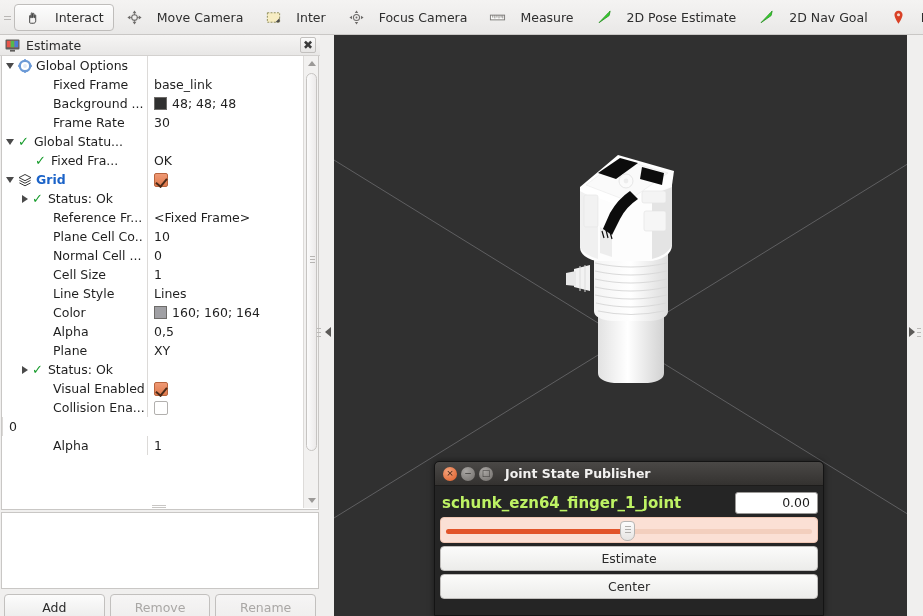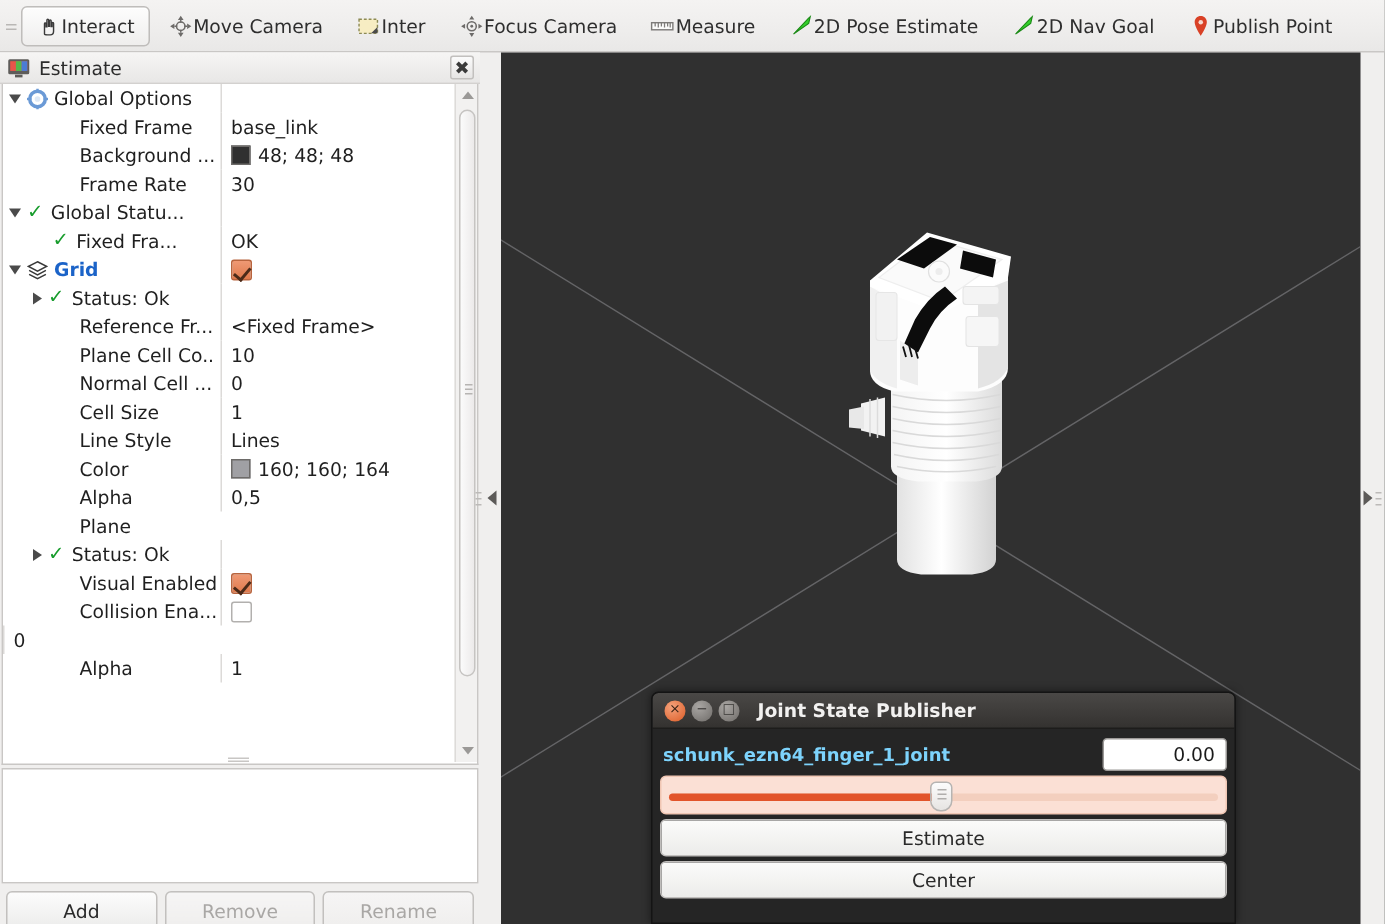--- a/index.html
+++ b/index.html
@@ -23,21 +23,21 @@
     width: 14px; height: 35px; position: relative; flex: 0 0 auto;
   }
   .tb-grip::before, .tb-grip::after {
     content: ""; position: absolute; left: 4px; width: 7px; height: 1px;
     background: #b9b7b5;
   }
   .tb-grip::before { top: 16px; }
   .tb-grip::after  { top: 19px; }
 
   .tb-btn {
-    display: flex; align-items: center; gap: 0;
+    display: flex; align-items: center; gap: 14px;
     height: 27px; padding: 0 9px; margin-right: 2px;
     color: #2e2e2e; font-size: 12.5px; white-space: nowrap;
     border: 1px solid transparent; border-radius: 4px;
     cursor: default;
   }
   .tb-btn.active {
     background: linear-gradient(to bottom,#fdfdfd,#efeeed);
     border: 1px solid #bfbdbb;
     box-shadow: inset 0 1px 0 #fff;
   }
@@ -223,21 +223,21 @@
   .wbtn.min   { background: radial-gradient(circle at 35% 30%, #a9a6a3, #6f6c69); }
   .wbtn.max   { background: radial-gradient(circle at 35% 30%, #a9a6a3, #6f6c69); }
   .wbtn .g { position:absolute; inset:0; display:flex; align-items:center; justify-content:center;
              font-size:9px; color:#3b2316; line-height:1; }
   .wbtn.min .g, .wbtn.max .g { color:#3a3836; }
   #jsp-title .t {
     margin-left: 8px; font-size: 12.5px; font-weight: bold; color: #f2f1f0;
   }
   #jsp-body { padding: 4px 5px 6px 5px; }
   .joint-row { display: flex; align-items: center; height: 25px; }
-  .joint-name { font-size: 12px; font-weight: bold; color: #7dd3fc; flex: 1; padding-left: 2px; }
+  .joint-name { font-size: 15px; font-weight: bold; color: #bef264; flex: 1; padding-left: 2px; }
   .joint-value {
     width: 83px; height: 22px; background: #fff; border: 1px solid #9b9997;
     border-radius: 3px; display: flex; align-items: center; justify-content: flex-end;
     padding-right: 7px; font-size: 12.5px; color: #1a1a1a;
   }
   .slider-wrap {
     height: 26px; margin-top: 2px;
     background: #fbe0d5; border: 1px solid #f0c6b3; border-radius: 4px;
     position: relative;
   }
@@ -542,20 +542,23 @@
             <span>0,5</span>
           </div>
         </div>
         <div class="row">
           <div class="c1 ind1">
             <div class="tri none"></div>
             <span style="display: flex; align-items: center;">
               <span class="ti" style="visibility:hidden"></span>
             </span>
             <span class="lbl">Plane</span>
+          </div>
+          <div class="c2">
+            <span>XY</span>
           </div>
         </div>
         <div class="row">
           <div class="c1 ind1">
             <div class="tri closed"></div>
             <span style="display: flex; align-items: center;">
               <span class="check-mark">✓</span>
             </span>
             <span class="lbl">Status: Ok</span>
           </div>

